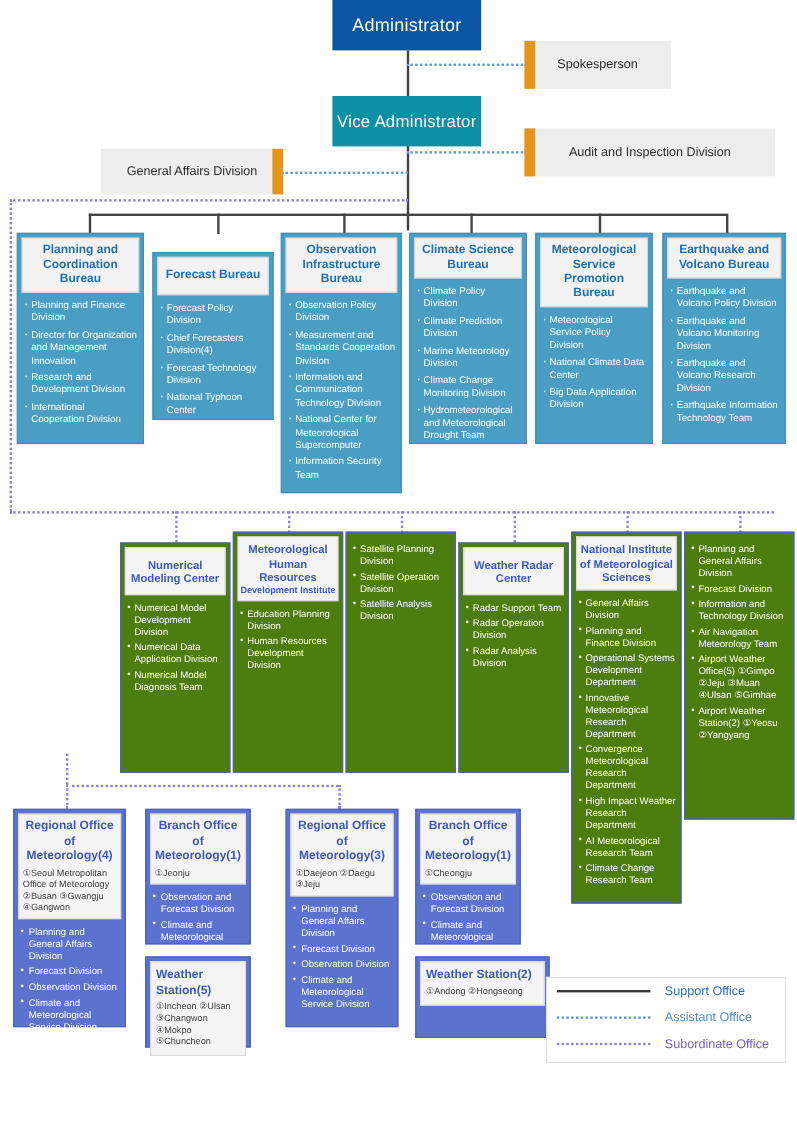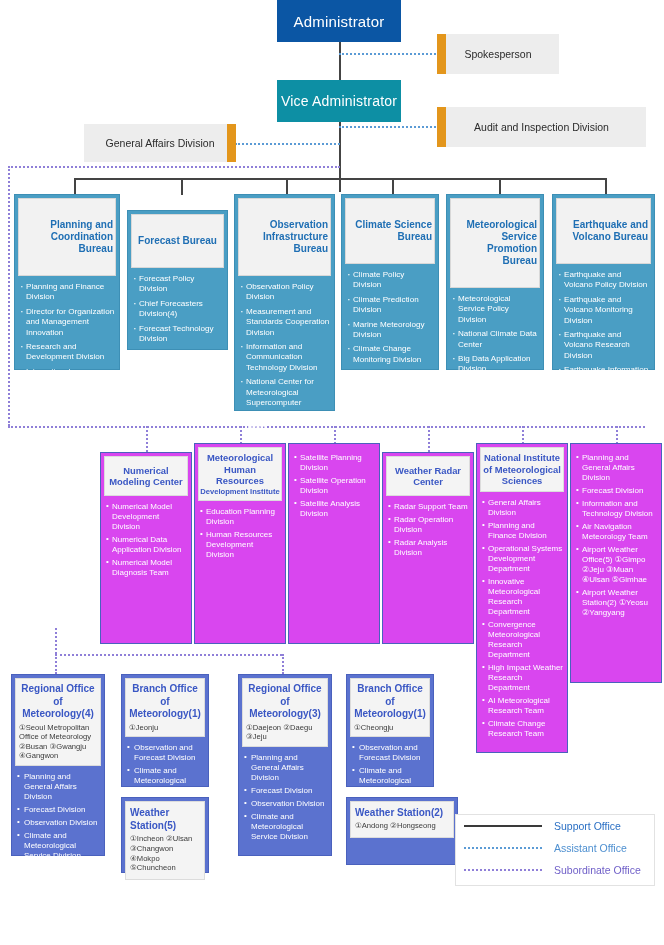--- a/index.html
+++ b/index.html
@@ -54,43 +54,43 @@
     border: 1.5px solid #3d8fb5;
     padding: 3px;
   }
   .bureau .hdr {
     background: #f2f2f2;
     border: 1px solid #d8d8d8;
     color: #1f6fb4;
     font-weight: bold;
     font-size: 10px;
     line-height: 12px;
-    text-align: right;
-    padding: 20px 2px;
+    text-align: center;
+    padding: 4px 2px;
     min-height: 32px;
     display: flex; align-items: center; justify-content: center;
   }
   .bureau ul {
     list-style: none;
     margin: 6px 0 0 0;
     padding: 0 1px 0 2px;
     color: #ffffff;
     font-size: 8.1px;
     line-height: 10.4px;
   }
   .bureau ul li { margin-bottom: 4px; padding-left: 6px; position: relative; }
   .bureau ul li:before {
     content: "\00B7"; position: absolute; left: 0; top: -1px;
     font-size: 11px; line-height: 10px;
   }
 
   
   .center {
     position: absolute;
-    background: #d946ef;
+    background: #4d7c0f;
     border: 1.5px solid #4a61bd;
     padding: 3px;
   }
   .center .hdr {
     background: #f4f4f4;
     border: 1px solid #dcdcdc;
     color: #3a57c4;
     font-weight: bold;
     font-size: 9.4px;
     line-height: 11.5px;

